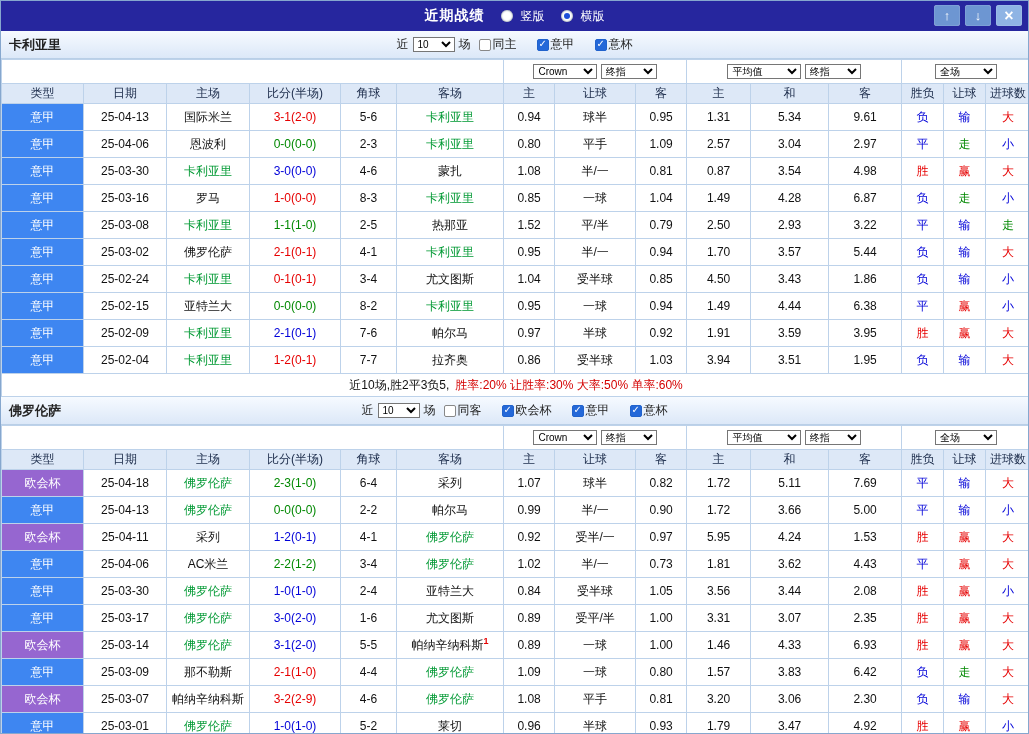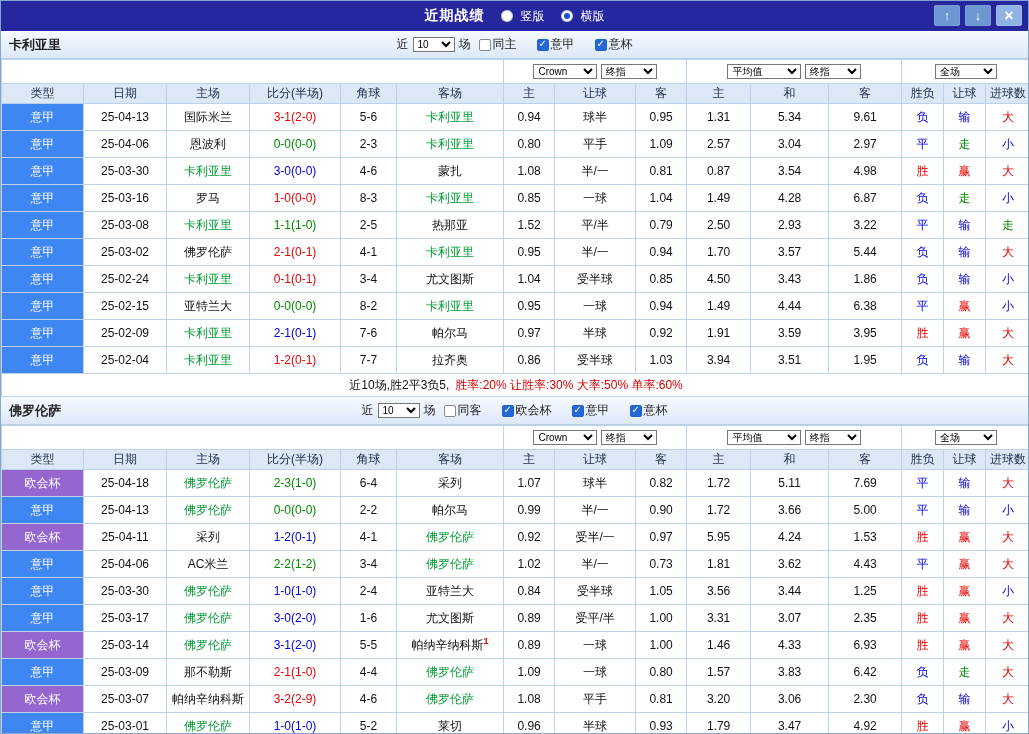--- a/index.html
+++ b/index.html
@@ -479,21 +479,21 @@
             <td>25-03-30</td>
             <td><span class="c-green-team">佛罗伦萨</span></td>
             <td class="c-blue">1-0(1-0)</td>
             <td>2-4</td>
             <td><span>亚特兰大</span></td>
             <td>0.84</td>
             <td>受半球</td>
             <td>1.05</td>
             <td>3.56</td>
             <td>3.44</td>
-            <td>1.25</td>
+            <td>2.08</td>
             <td class="c-red">胜</td>
             <td class="c-red">赢</td>
             <td class="c-blue">小</td>
           </tr>
           <tr>
             <td class="type-cell t-blue">意甲</td>
             <td>25-03-17</td>
             <td><span class="c-green-team">佛罗伦萨</span></td>
             <td class="c-blue">3-0(2-0)</td>
             <td>1-6</td>

